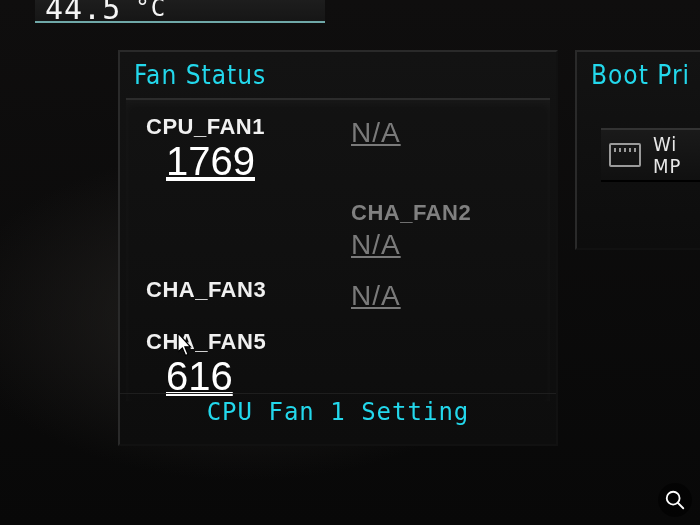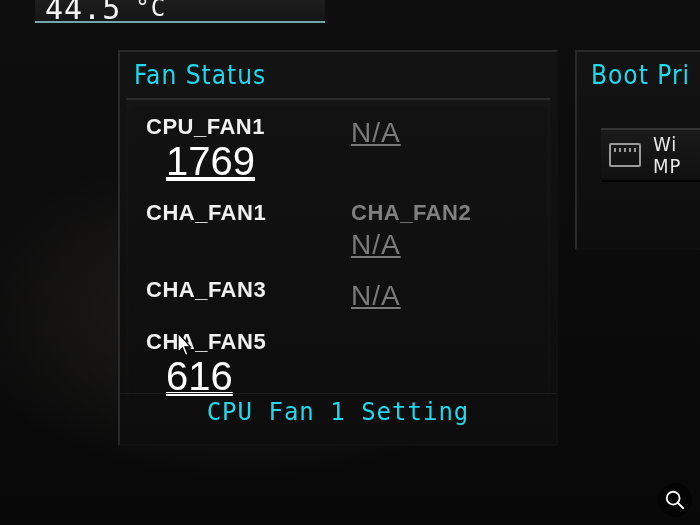--- a/index.html
+++ b/index.html
@@ -164,21 +164,20 @@
   <div class="panel-body">
     <div class="fan-grid" id="fan-grid">
         <div class="fan">
           <div class="label">CPU_FAN1</div>
           <div class="value">1769</div>
         </div>
         <div class="fan na">
           <div class="value">N/A</div>
         </div>
         <div class="fan">
-          <div class="label">CHA_FAN1</div>
         </div>
         <div class="fan na">
           <div class="label">CHA_FAN2</div>
           <div class="value">N/A</div>
         </div>
         <div class="fan">
           <div class="label">CHA_FAN3</div>
         </div>
         <div class="fan na">
           <div class="value">N/A</div>

